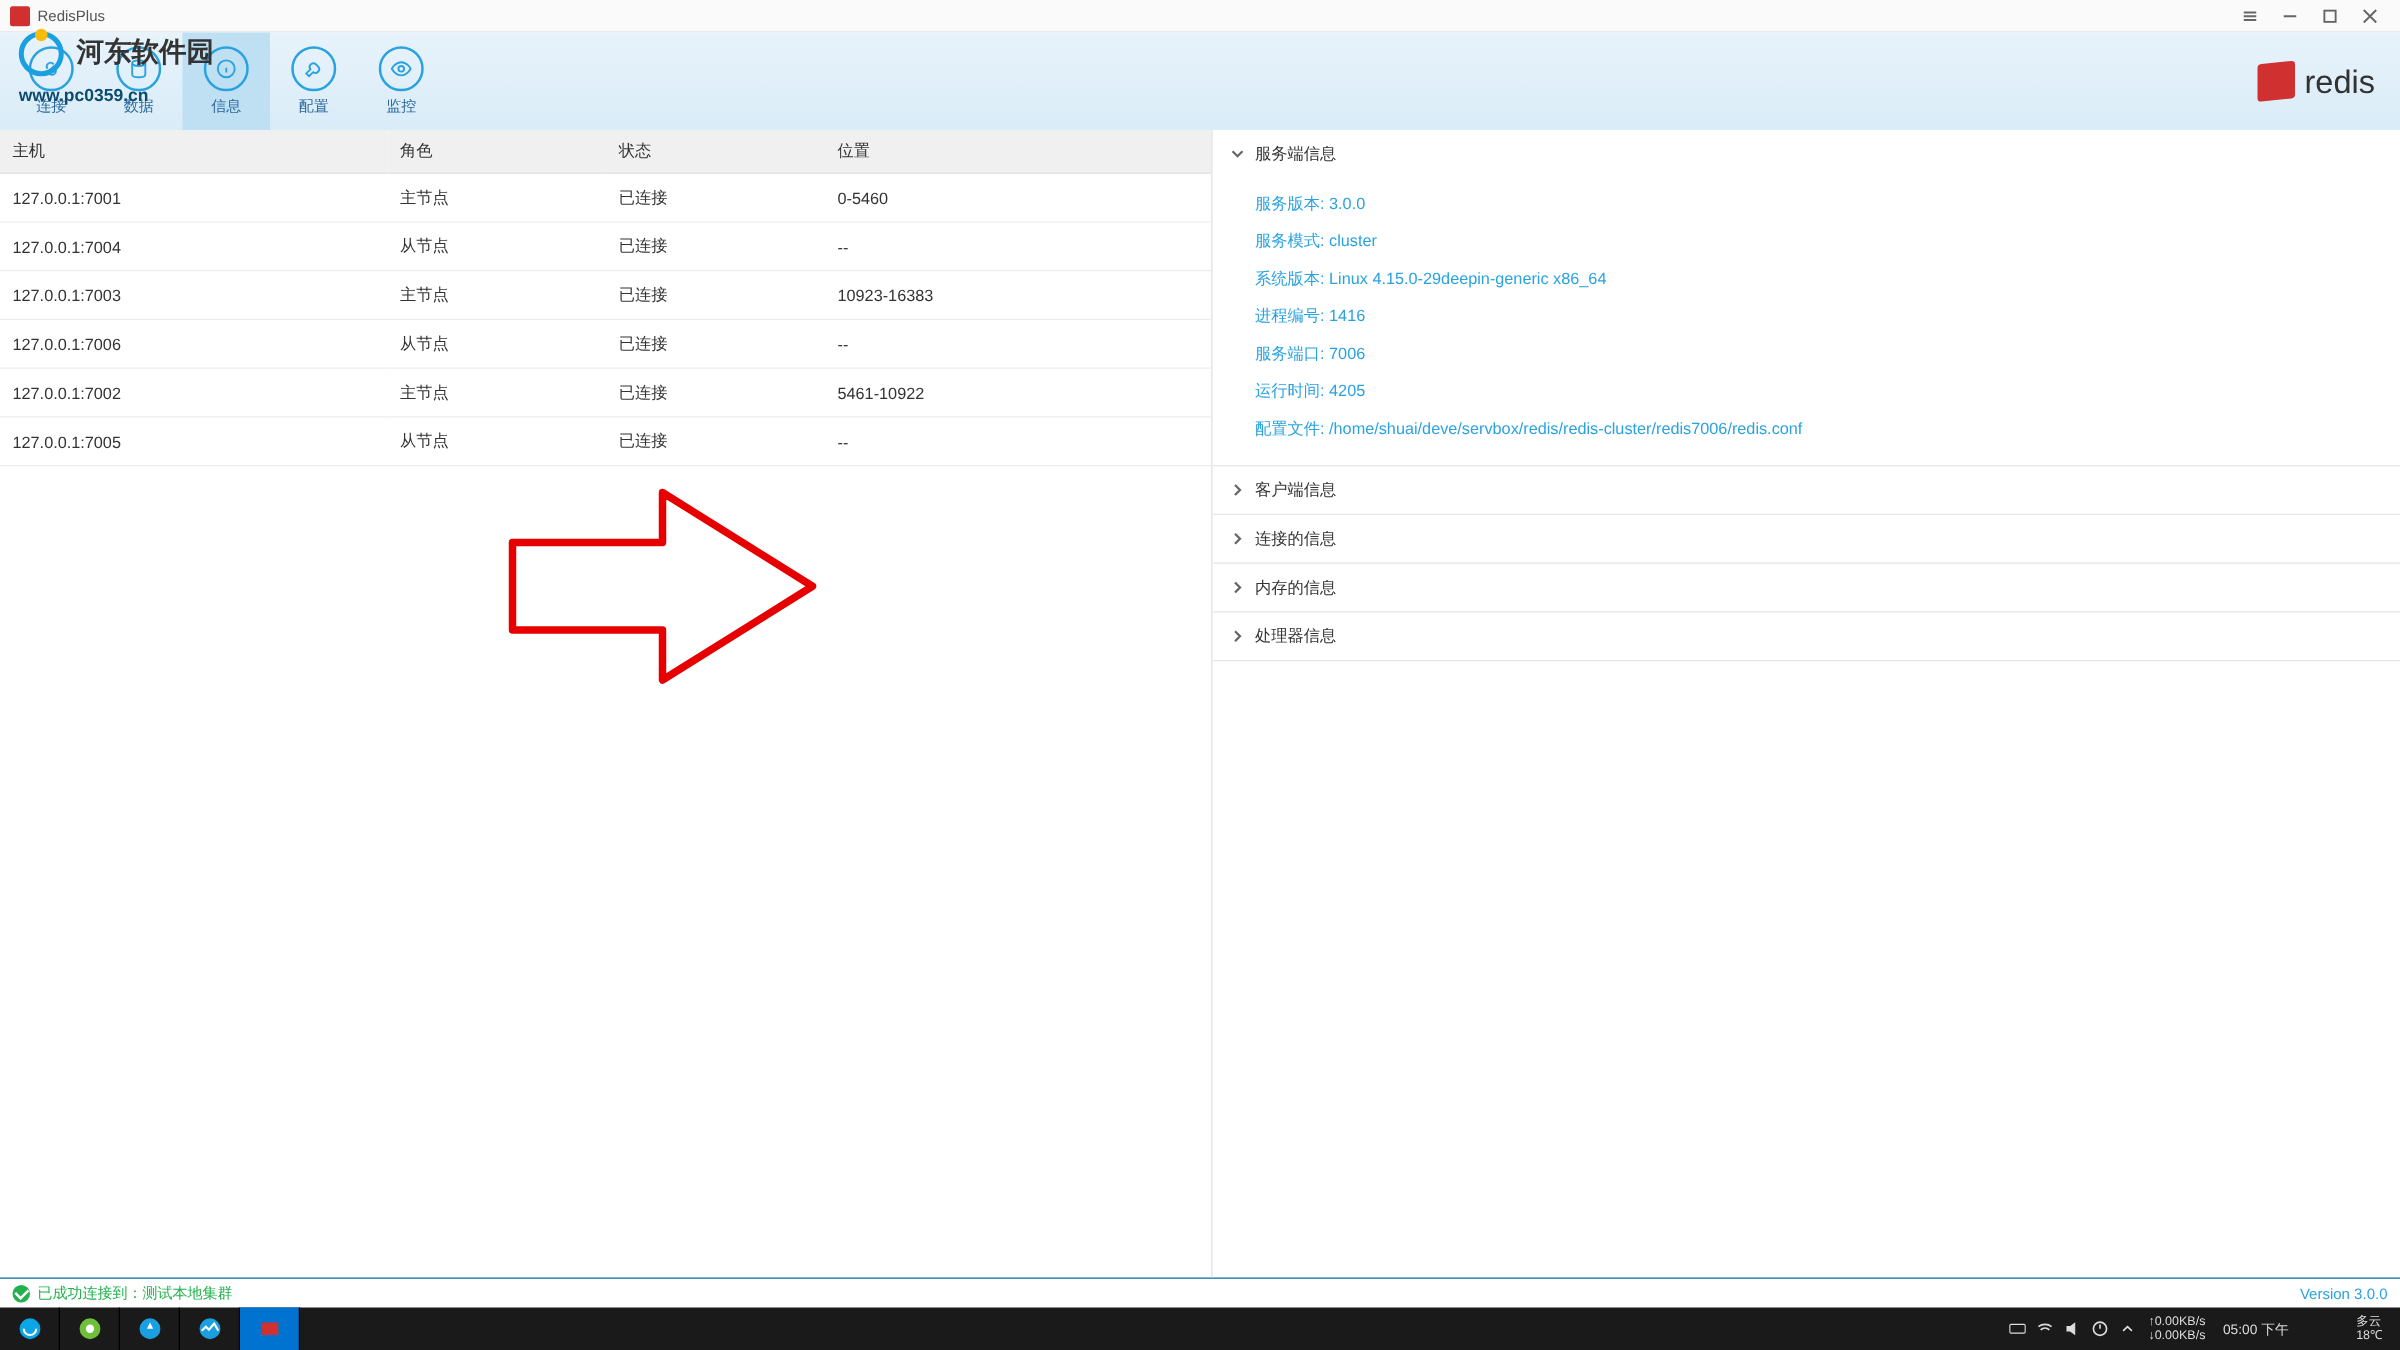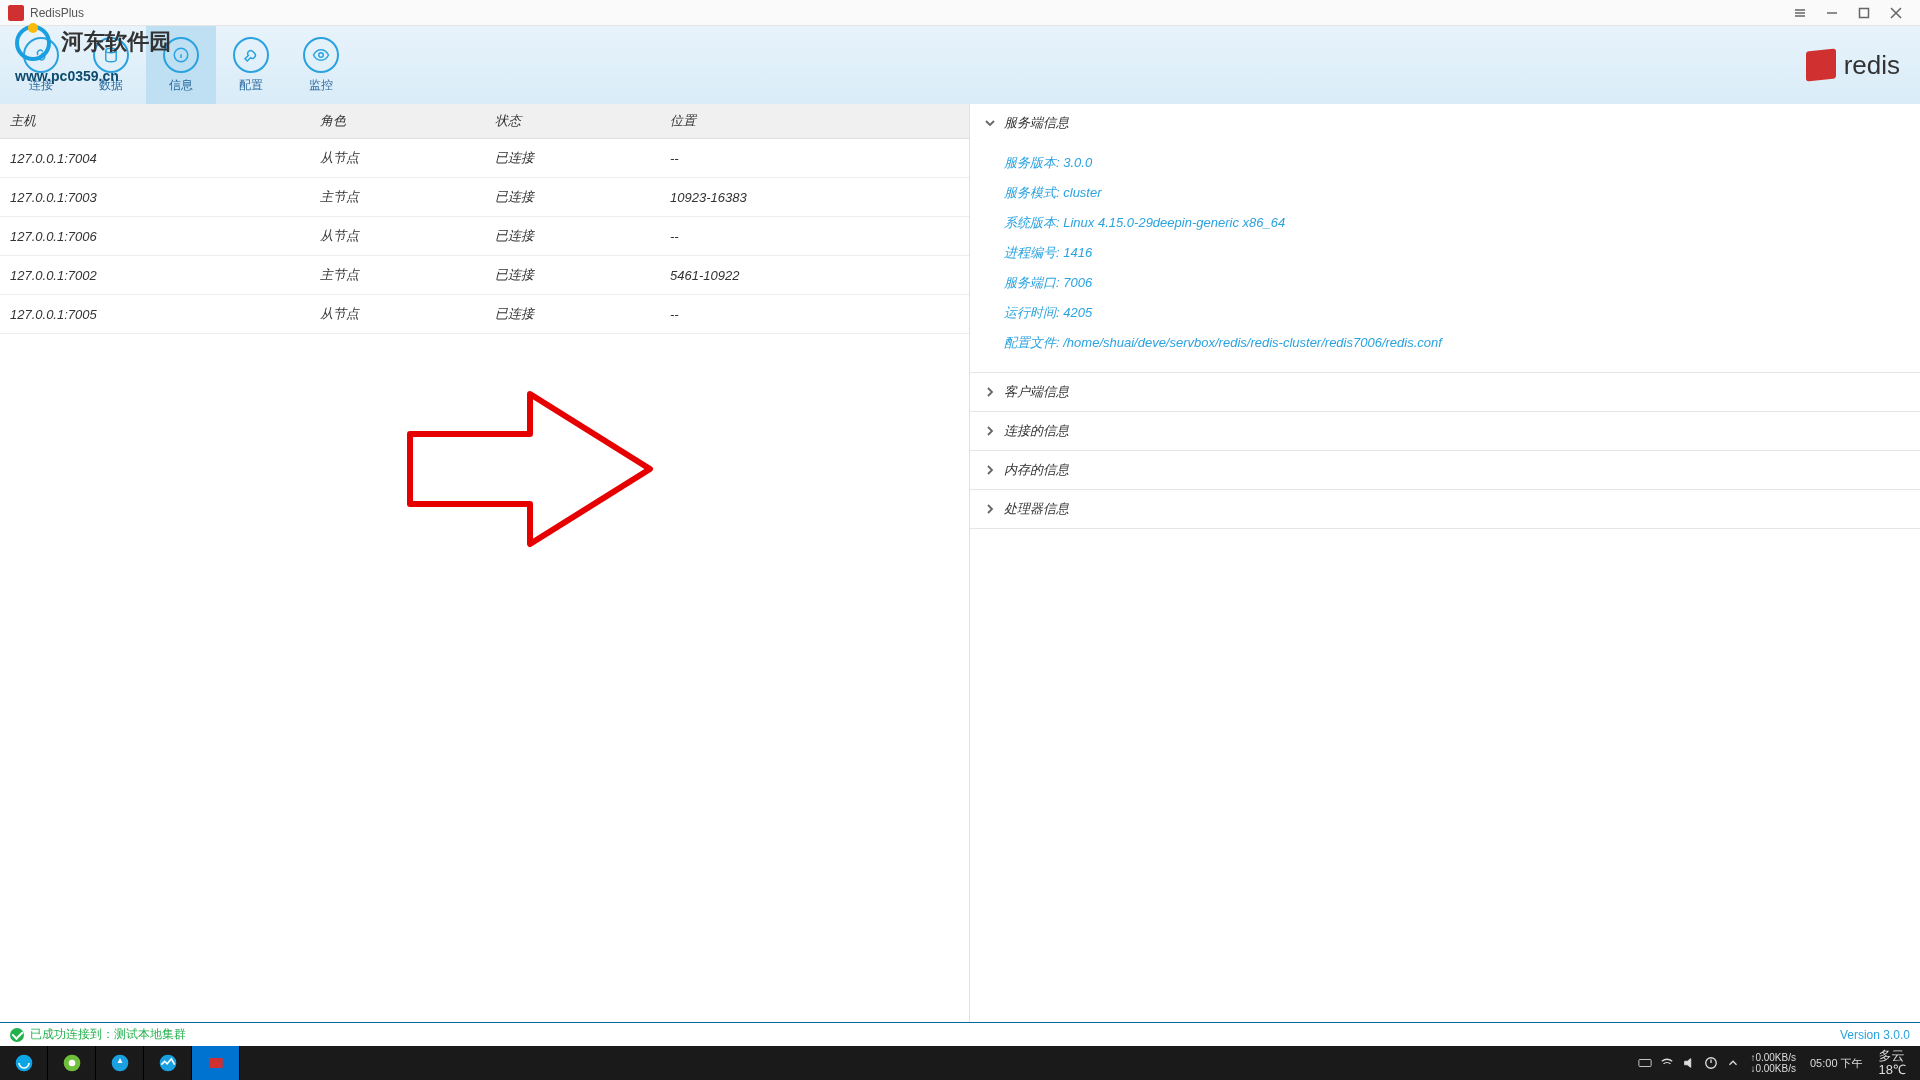--- a/index.html
+++ b/index.html
@@ -25,21 +25,21 @@
   .tool-item { width: 70px; height: 100%; display:flex; flex-direction:column; align-items:center; justify-content:center; cursor:pointer; }
   .tool-item .circle { width: 36px; height:36px; border: 2px solid #2aa2e0; border-radius:50%; display:flex; align-items:center; justify-content:center; margin-bottom:4px;}
   .tool-item .circle svg { width:18px; height:18px; stroke:#2aa2e0; fill:none; stroke-width:2;}
   .tool-item.active { background: #bfe0f3; }
   .tool-item span { font-size:12px; color:#2a6aa0;}
   .toolbar .logo { margin-left:auto; margin-right:14px; display:flex; align-items:center;}
   .toolbar .logo .cube { width:30px; height:30px; background:#d03030; border-radius:3px; margin-right:8px; transform: skewY(-6deg);}
   .toolbar .logo .text { font-size:26px; color:#333; font-weight:500;}
 
   
-  .main { flex:1; display:flex; overflow:hidden;font-style:italic;}
+  .main { flex:1; display:flex; overflow:hidden;}
   .left { width: 970px; border-right:1px solid #e0e0e0; display:flex; flex-direction:column; position:relative;}
   .right { flex:1; display:flex; flex-direction:column; overflow:auto;}
 
   
   table { width:100%; border-collapse:collapse;}
   thead th { background:#f0f0f0; text-align:left; padding: 8px 10px; font-weight:500; font-size:13px; border-bottom:1px solid #e0e0e0;}
   tbody td { padding: 10px 10px; font-size:13px; border-bottom:1px solid #eee;}
   thead th:nth-child(1), tbody td:nth-child(1){width:310px;}
   thead th:nth-child(2), tbody td:nth-child(2){width:175px;}
   thead th:nth-child(3), tbody td:nth-child(3){width:175px;}
@@ -69,21 +69,21 @@
   
   .taskbar { height:34px; background:#1a1a1a; display:flex; align-items:center; color:#ddd; font-size:11px;}
   .taskbar .tbitem { width:48px; height:100%; display:flex; align-items:center; justify-content:center; border-right:1px solid #000; cursor:pointer;}
   .taskbar .tbitem svg{width:20px;height:20px;}
   .taskbar .tbitem.active { background:#0073d1;}
   .taskbar .tray { margin-left:auto; display:flex; align-items:center; height:100%; padding:0 6px;}
   .taskbar .tray .ticon { width:22px; display:flex; align-items:center; justify-content:center; height:100%; cursor:pointer;}
   .taskbar .tray .ticon svg{width:14px;height:14px;stroke:#ddd;fill:#ddd;}
   .taskbar .net { line-height:1.1; font-size:10px; padding:0 6px;}
   .taskbar .clock { padding:0 8px; font-size:11px;}
-  .taskbar .weather { padding:0 8px; font-size:13px; line-height:1.1;}
+  .taskbar .weather { padding:0 8px; font-size:10px; line-height:1.1;margin-left:38px;}
 </style>
 </head>
 <body>
 
 <div class="watermark">
   <span class="icon"></span>
   <span class="line1">河东软件园</span><br>
   <span class="line2">www.pc0359.cn</span>
 </div>
 
@@ -168,20 +168,26 @@
     <table>
       <thead>
         <tr>
           <th>主机</th>
           <th>角色</th>
           <th>状态</th>
           <th>位置</th>
         </tr>
       </thead>
       <tbody>
+        <tr>
+            <td>127.0.0.1:7001</td>
+            <td>主节点</td>
+            <td>已连接</td>
+            <td>0-5460</td>
+          </tr>
         <tr>
             <td>127.0.0.1:7004</td>
             <td>从节点</td>
             <td>已连接</td>
             <td>--</td>
           </tr>
         <tr>
             <td>127.0.0.1:7003</td>
             <td>主节点</td>
             <td>已连接</td>

